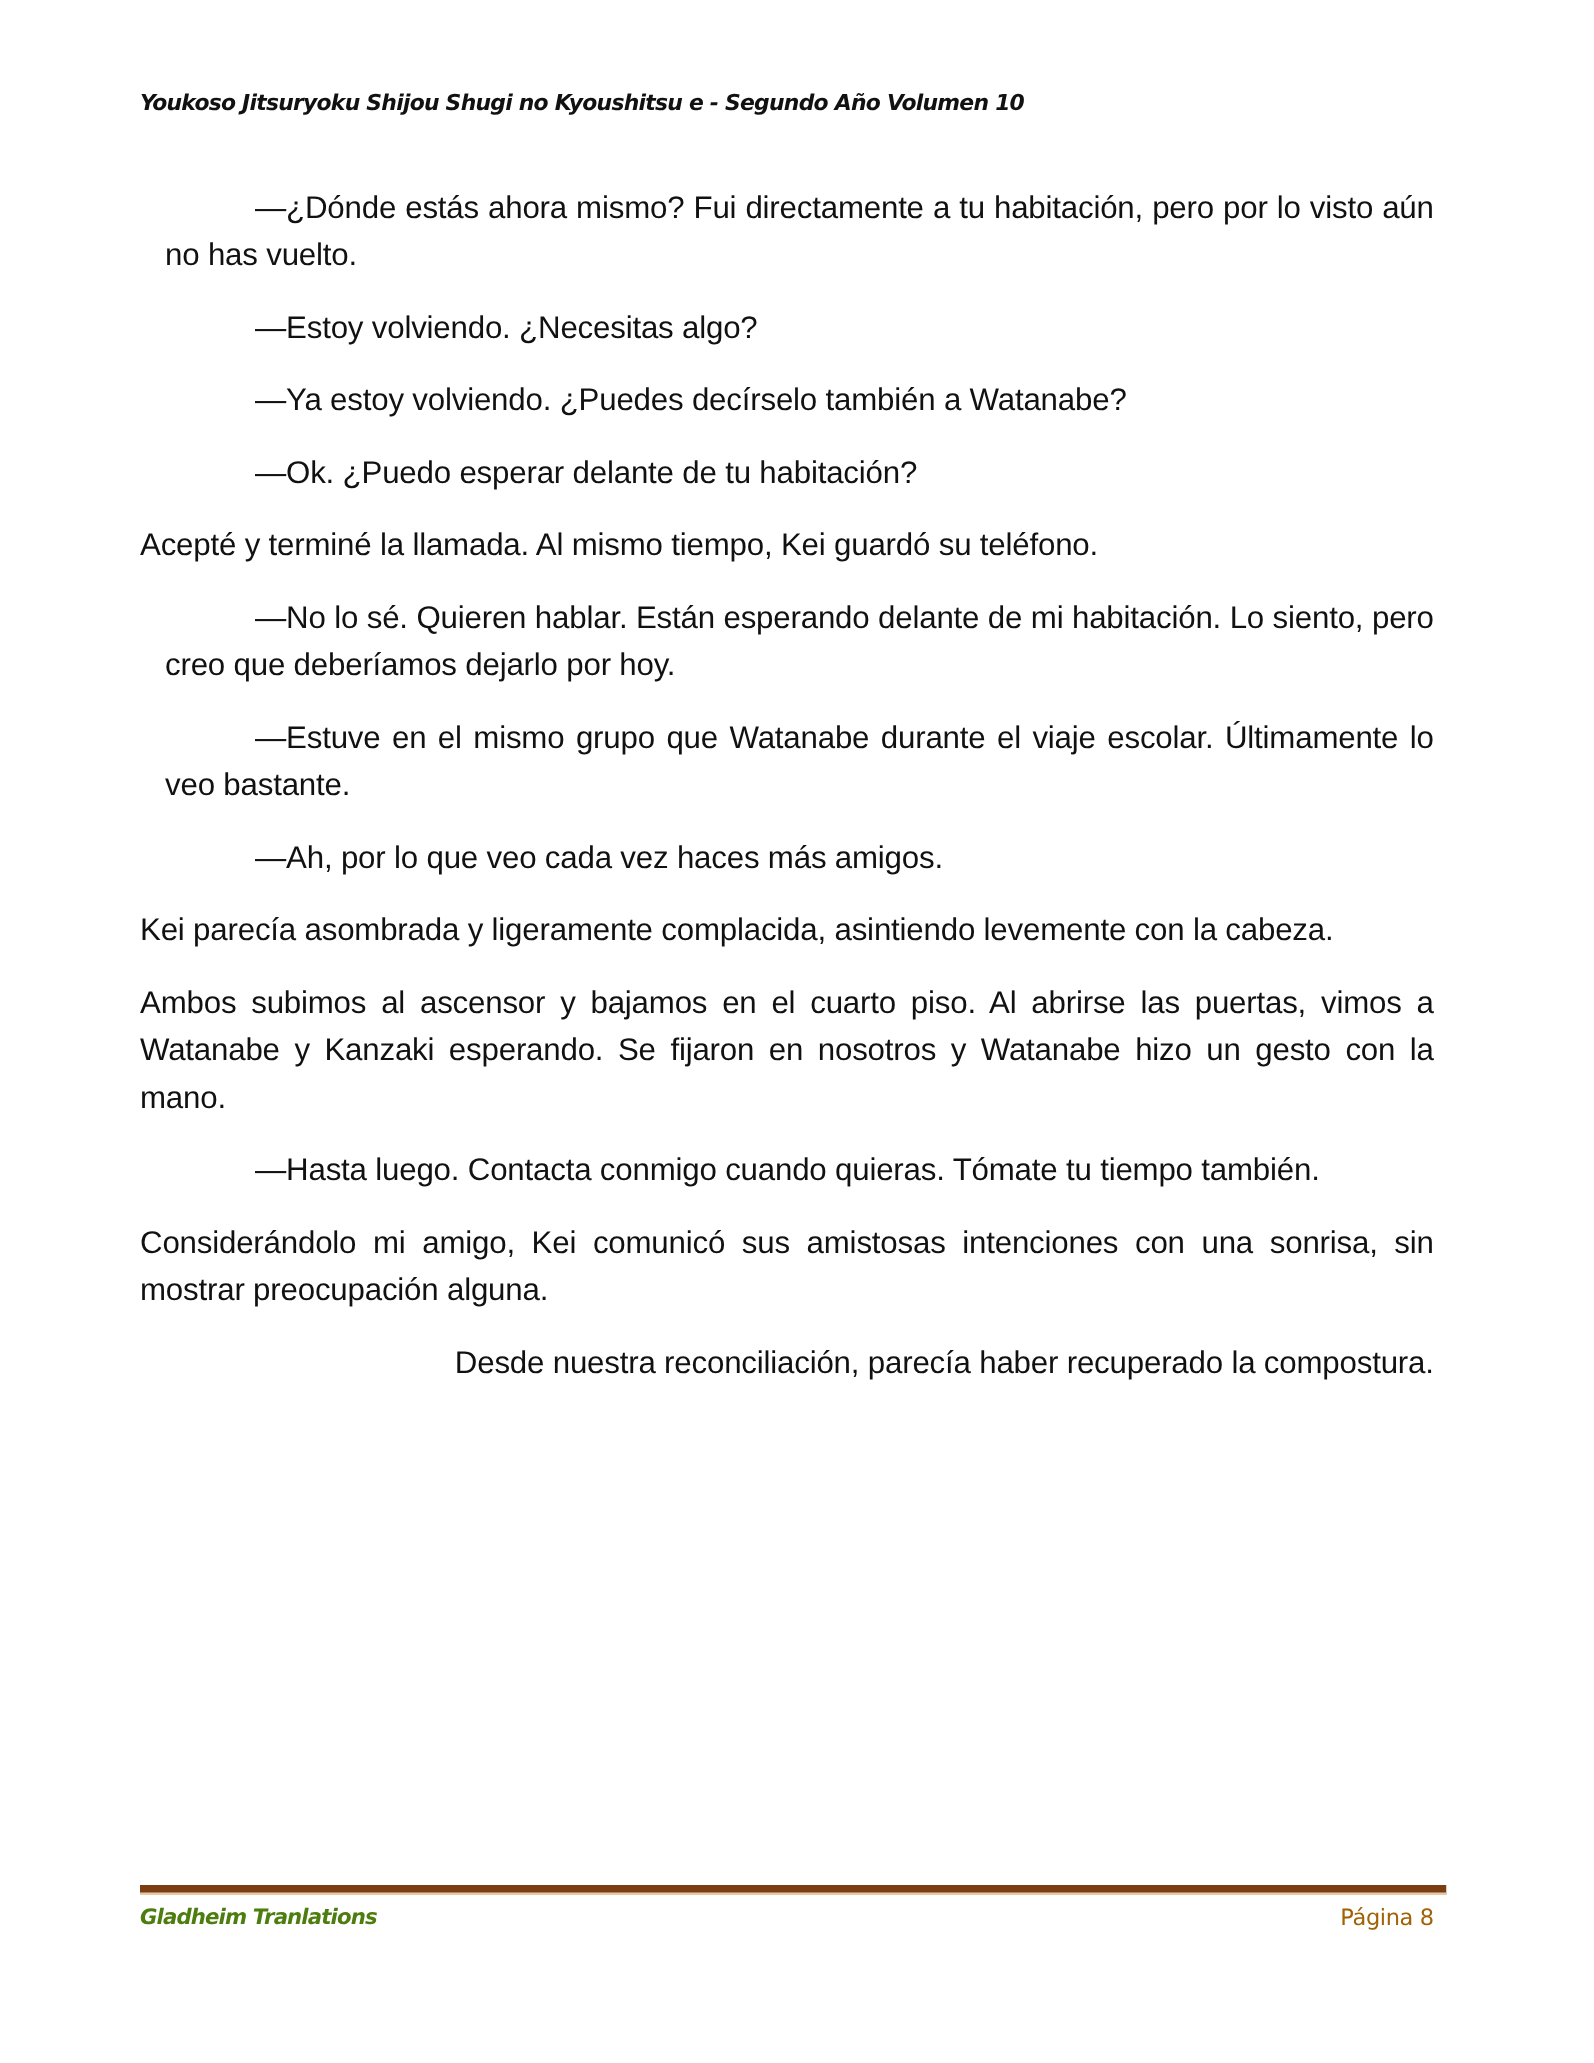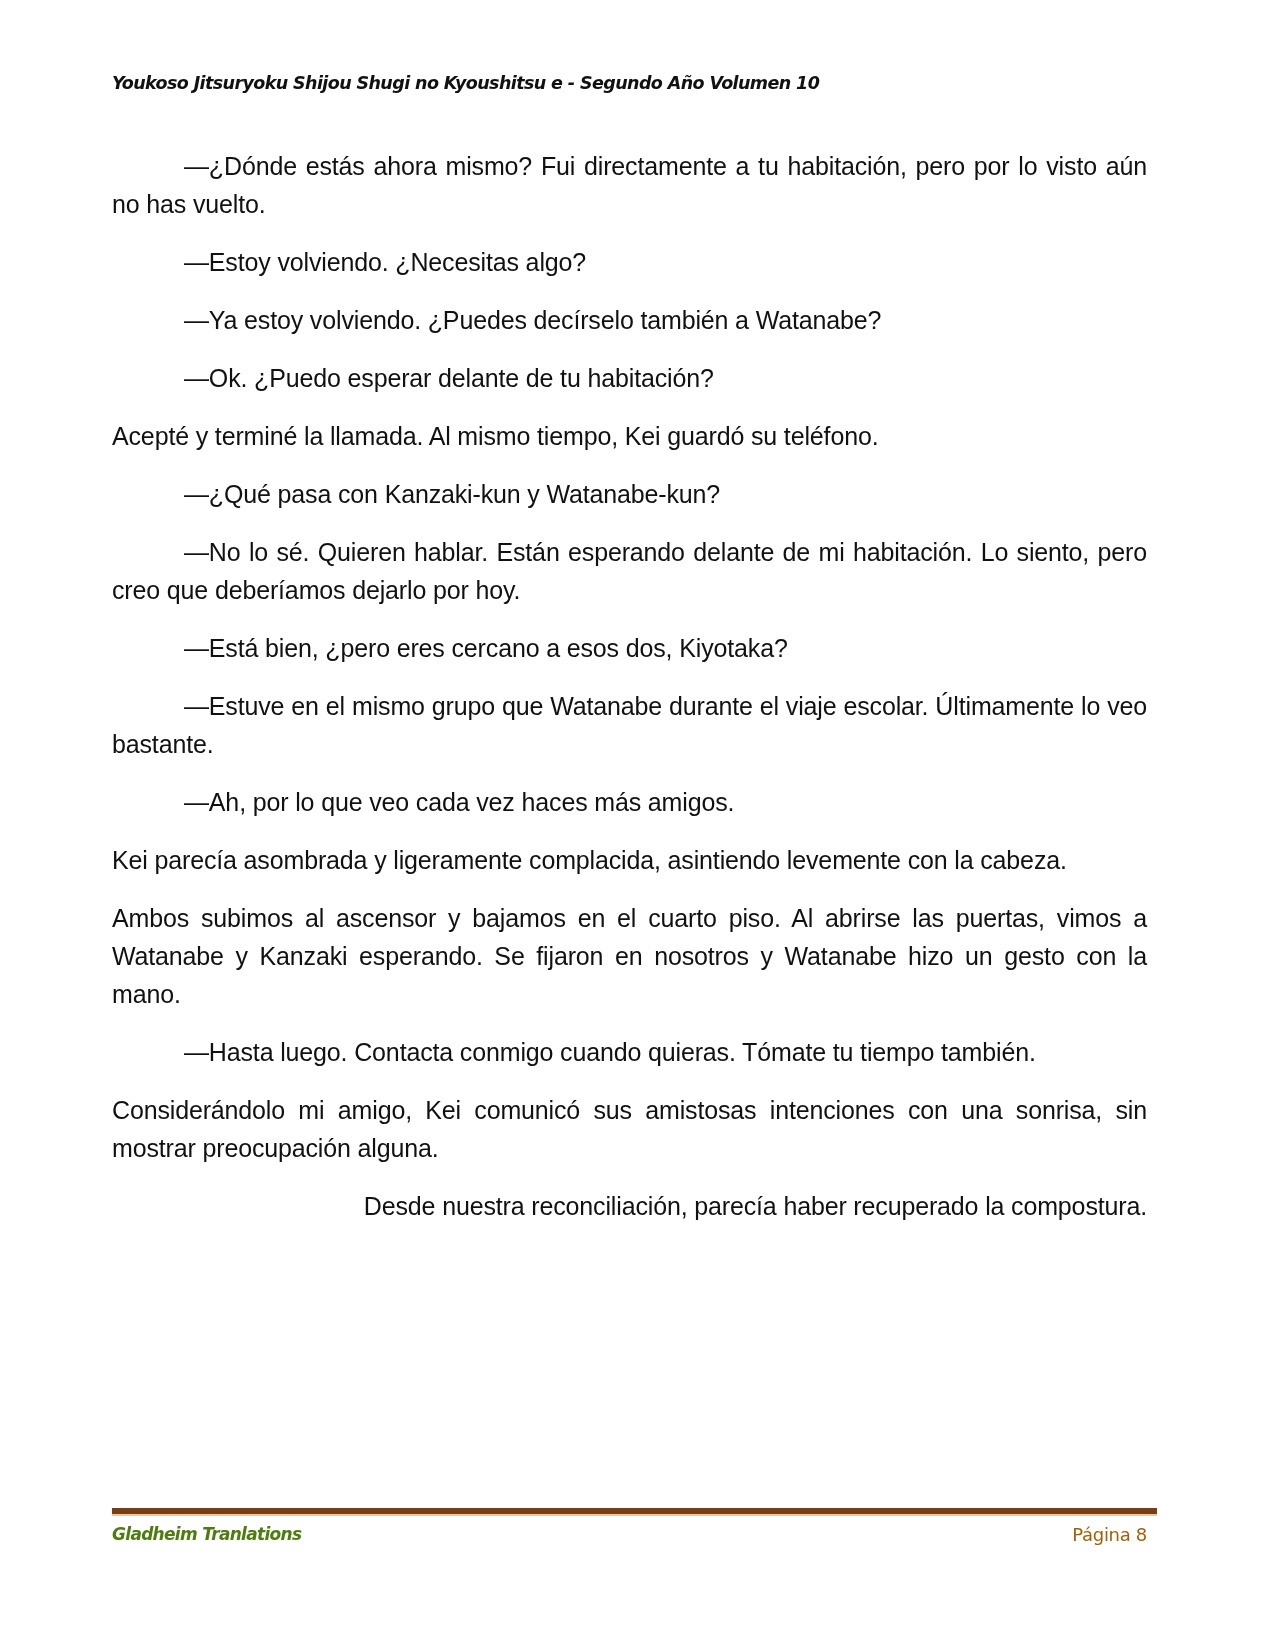--- a/index.html
+++ b/index.html
@@ -9,21 +9,21 @@
     font-family:"DejaVu Sans", sans-serif; font-style:italic; font-weight:bold;
     font-size:17.5px; letter-spacing:-0.6px; color:#111; white-space:nowrap;text-align:right;
   }
   .body-text {
     position:absolute; left:112px; top:147px; width:1035px;
     font-family:"Liberation Sans", sans-serif; font-size:25px; line-height:38px;
     color:#111; letter-spacing:-0.15px;
   }
   .body-text p { margin:0 0 20px 0; text-align:justify; }
   .body-text p.last-line { text-align:right; }
-  .body-text p.dialog { text-indent:72px; }
+  .body-text p.dialog { text-indent:72px;margin-left:20px; }
   .rule {
     position:absolute; left:112px; top:1508px; width:1045px; height:6px;
     background:#7a3e12; border-bottom:2px solid #e8c9a6;
   }
   .footer-left {
     position:absolute; left:112px; top:1524px;
     font-family:"DejaVu Sans", sans-serif; font-style:italic; font-weight:bold;
     font-size:17px; letter-spacing:-0.7px; color:#4d7c0f;
   }
   .footer-right {
@@ -35,23 +35,21 @@
 <body>
 
 <div class="header">Youkoso Jitsuryoku Shijou Shugi no Kyoushitsu e - Segundo Año Volumen 10</div>
 
 <div class="body-text">
   <p class="dialog">—¿Dónde estás ahora mismo? Fui directamente a tu habitación, pero por lo visto aún no has vuelto.</p>
   <p class="dialog">—Estoy volviendo. ¿Necesitas algo?</p>
   <p class="dialog">—Ya estoy volviendo. ¿Puedes decírselo también a Watanabe?</p>
   <p class="dialog">—Ok. ¿Puedo esperar delante de tu habitación?</p>
   <p class="narration">Acepté y terminé la llamada. Al mismo tiempo, Kei guardó su teléfono.</p>
-  <p class="dialog">—¿Qué pasa con Kanzaki-kun y Watanabe-kun?</p>
   <p class="dialog">—No lo sé. Quieren hablar. Están esperando delante de mi habitación. Lo siento, pero creo que deberíamos dejarlo por hoy.</p>
-  <p class="dialog">—Está bien, ¿pero eres cercano a esos dos, Kiyotaka?</p>
   <p class="dialog">—Estuve en el mismo grupo que Watanabe durante el viaje escolar. Últimamente lo veo bastante.</p>
   <p class="dialog">—Ah, por lo que veo cada vez haces más amigos.</p>
   <p class="narration">Kei parecía asombrada y ligeramente complacida, asintiendo levemente con la cabeza.</p>
   <p class="narration">Ambos subimos al ascensor y bajamos en el cuarto piso. Al abrirse las puertas, vimos a Watanabe y Kanzaki esperando. Se fijaron en nosotros y Watanabe hizo un gesto con la mano.</p>
   <p class="dialog">—Hasta luego. Contacta conmigo cuando quieras. Tómate tu tiempo también.</p>
   <p class="narration">Considerándolo mi amigo, Kei comunicó sus amistosas intenciones con una sonrisa, sin mostrar preocupación alguna.</p>
   <p class="narration last-line">Desde nuestra reconciliación, parecía haber recuperado la compostura.</p>
 </div>
 
 <div class="rule"></div>

